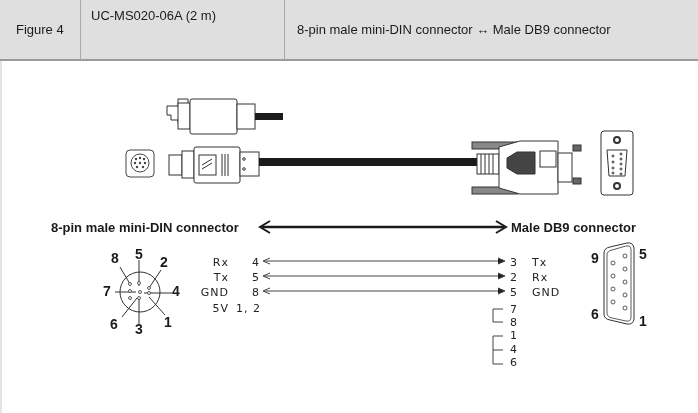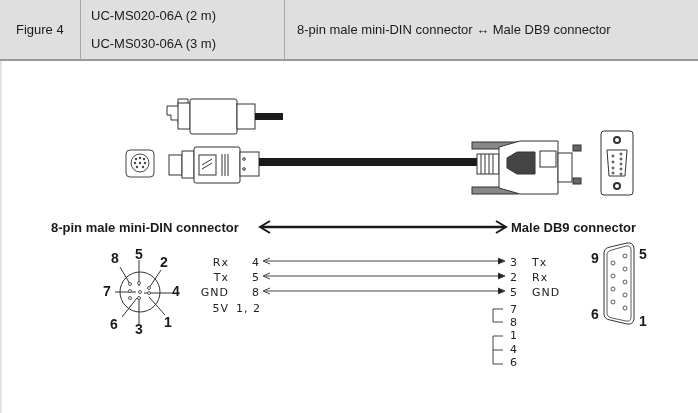--- a/index.html
+++ b/index.html
@@ -21,21 +21,20 @@
 </style>
 </head>
 <body>
 
 <div class="hdr">
   <div class="cell c1">
     <span>Figure 4</span>
   </div>
   <div class="cell c2">
     <span class="l1">UC-MS020-06A (2 m)</span>
-    <span class="l2">UC-MS030-06A (3 m)</span>
   </div>
   <div class="cell c3">
     <span>8-pin male mini-DIN connector ↔ Male DB9 connector</span>
   </div>
 </div>
 <div class="leftbar"></div>
 
 <svg id="diagram" width="698" height="352" viewBox="0 0 698 352">
 
   <g fill="#fff" stroke="#333" stroke-width="1">

